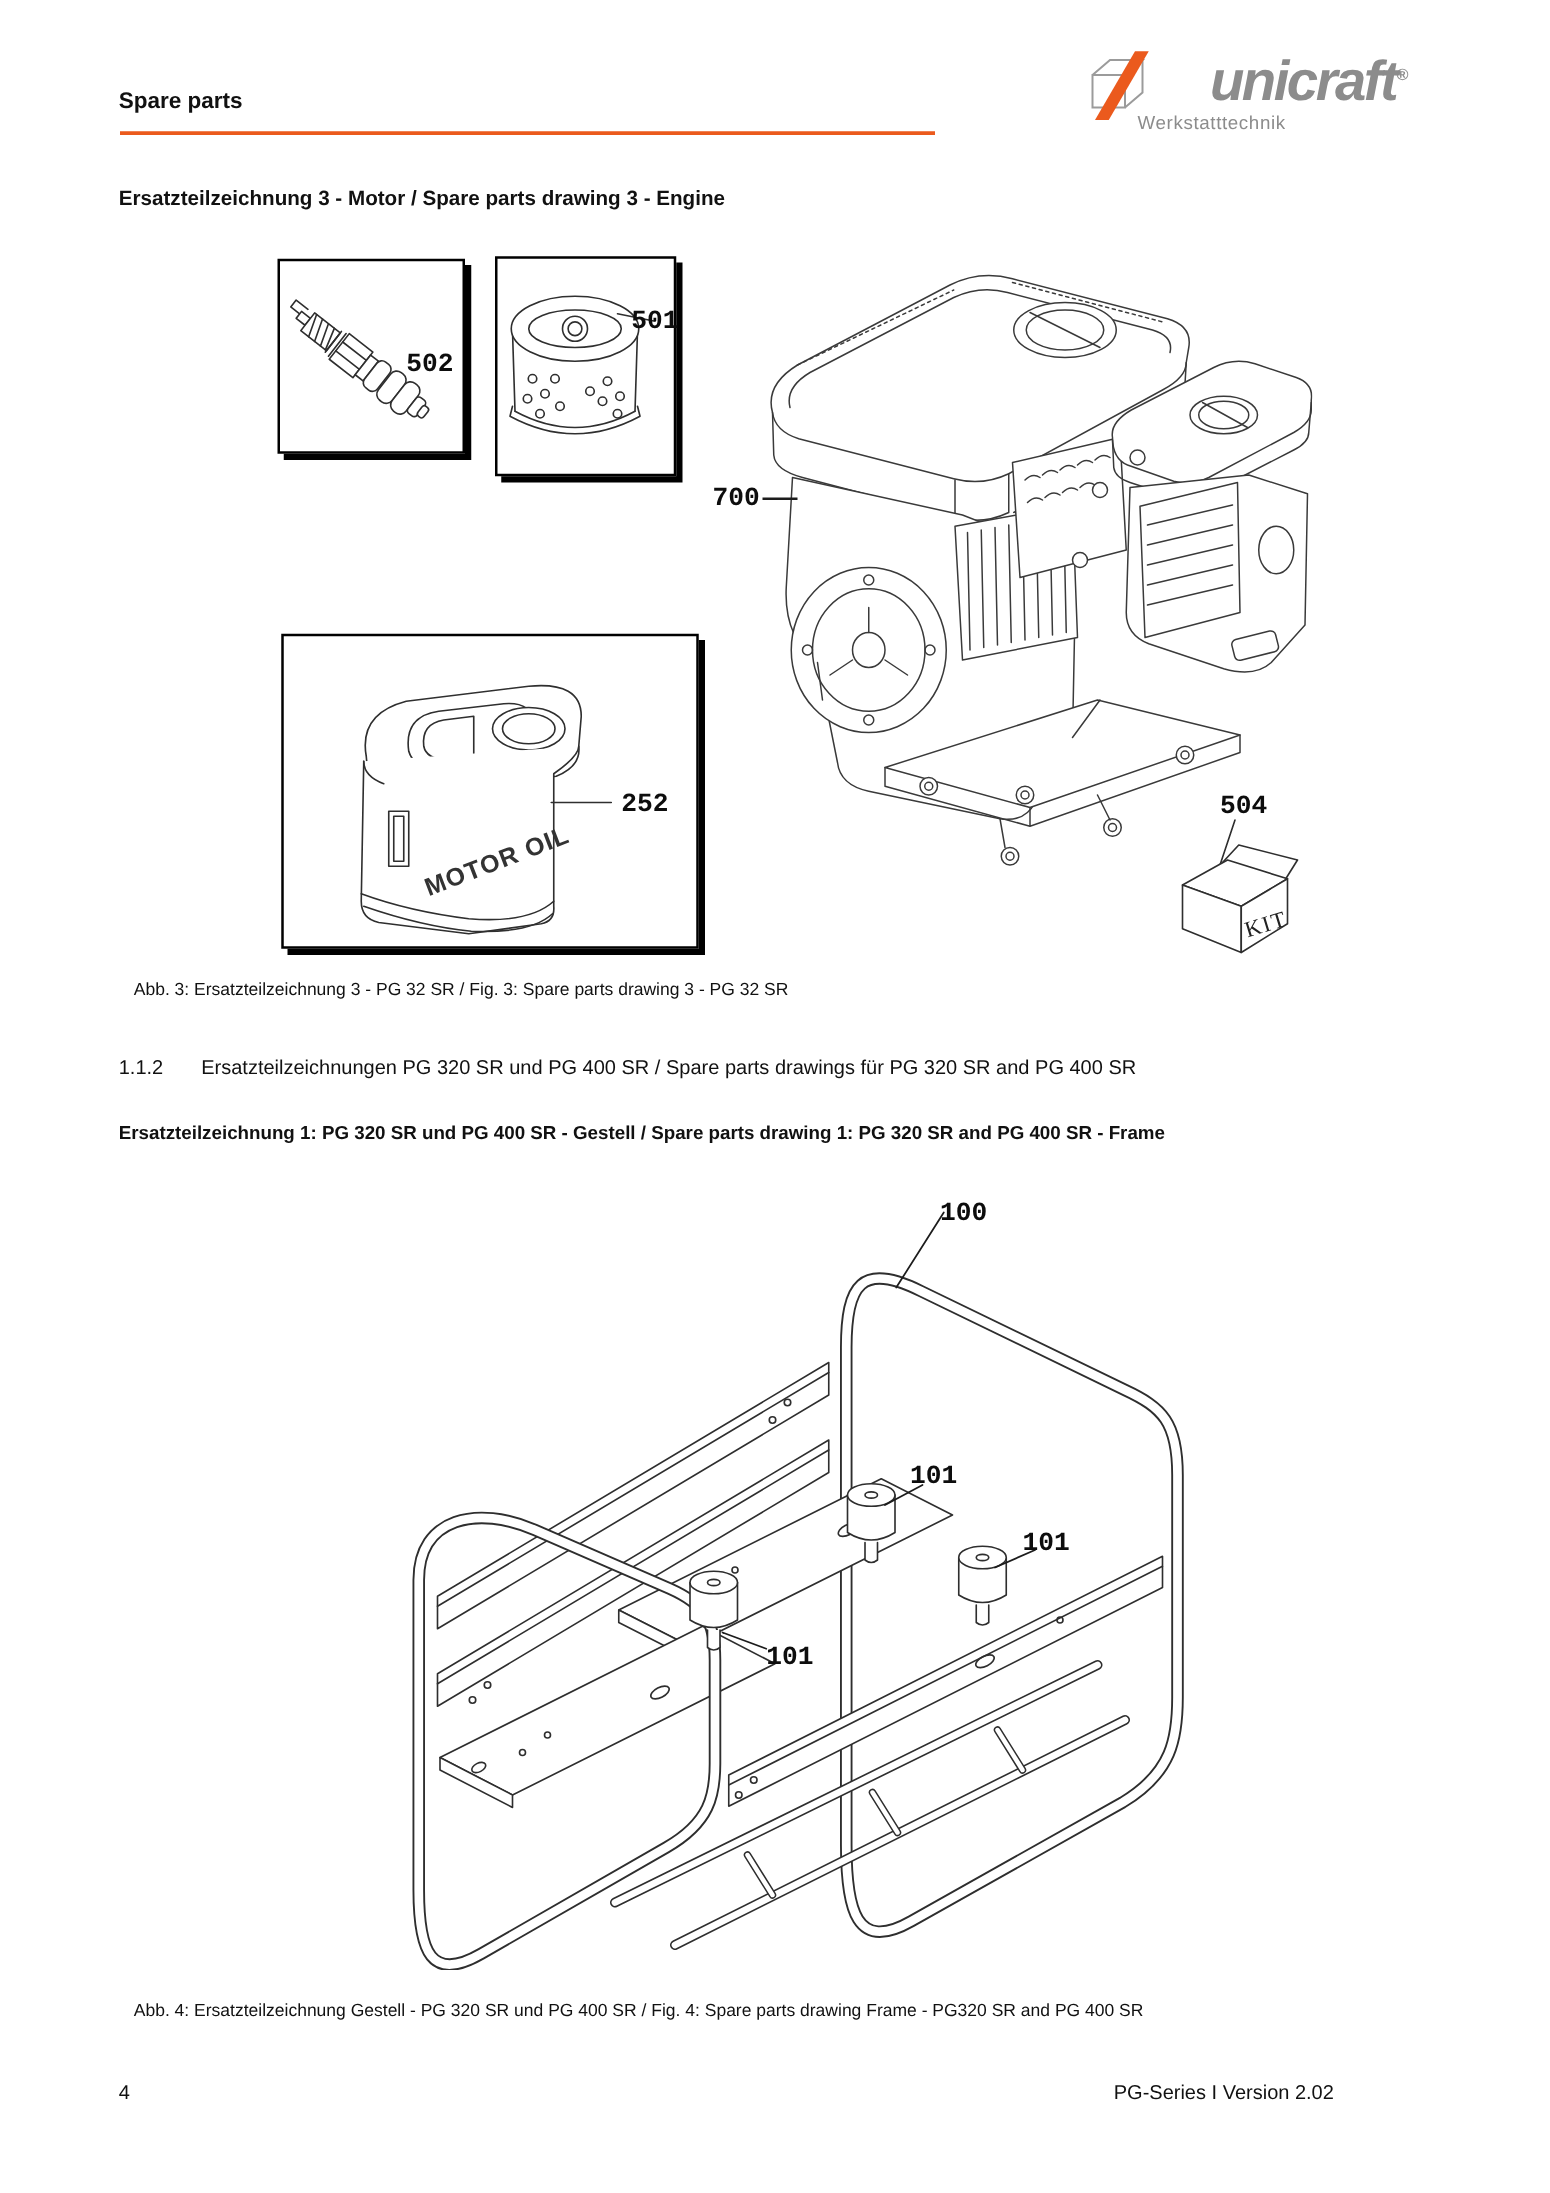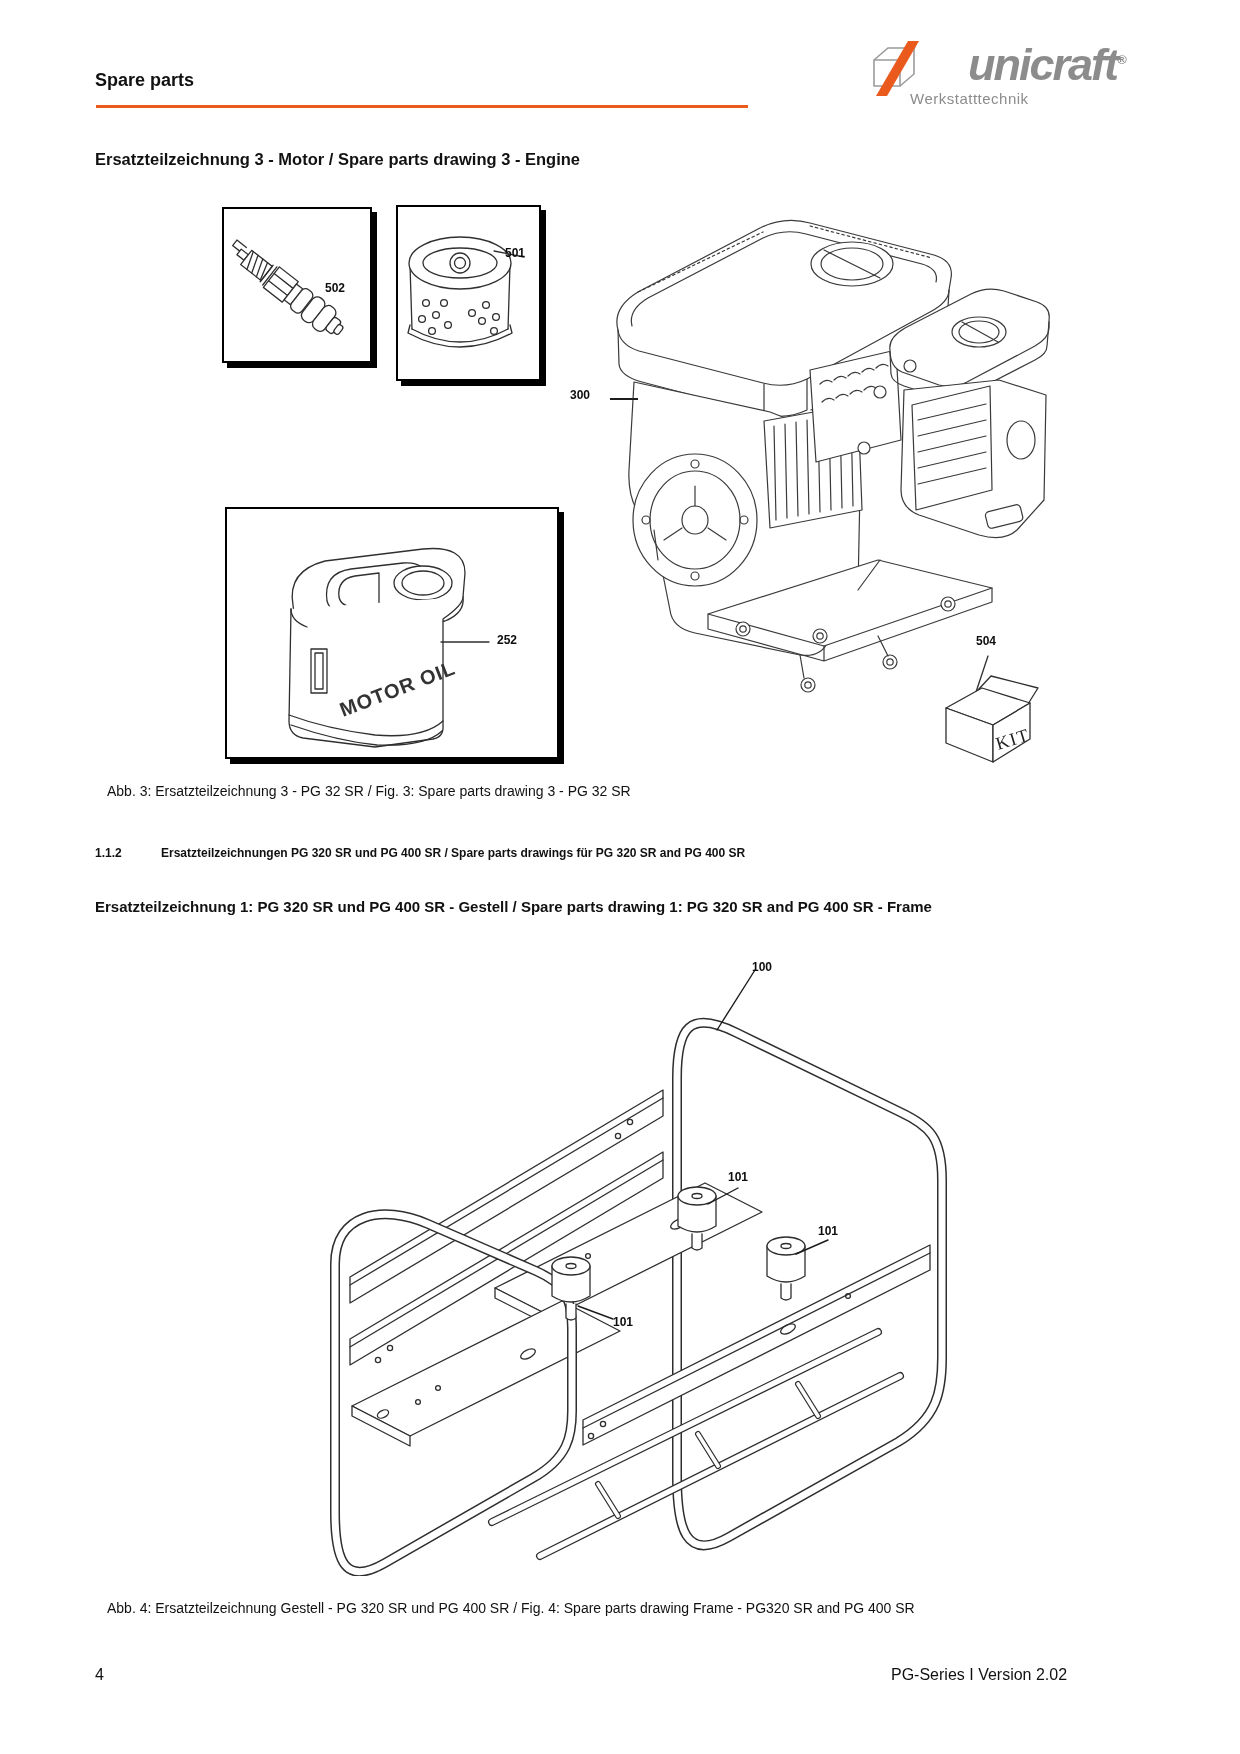--- a/index.html
+++ b/index.html
@@ -2,27 +2,27 @@
 <html><head>
 <meta charset="utf-8">
 <style>
   html,body{margin:0;padding:0;background:#ffffff;}
   .page{position:relative;width:1240px;height:1710px;background:#fff;overflow:hidden;
         font-family:"Liberation Sans", sans-serif;color:#111;}
   .abs{position:absolute;}
   .hdr{font-weight:bold;font-size:18px;letter-spacing:0;}
   .rule{height:3px;background:#EB5A1D;}
   .title1{font-weight:bold;font-size:16.5px;}
-  .heading{font-weight:bold;font-size:12px;white-space:nowrap;}
+  .heading{font-weight:normal;font-size:16px;white-space:nowrap;}
   .heading .num{display:inline-block;width:66px;}
   .subtitle{font-weight:bold;font-size:15px;white-space:nowrap;}
   .caption{font-size:14px;white-space:nowrap;}
   .footer{font-size:16px;}
   .pbox{position:absolute;border:2px solid #000;background:#fff;box-shadow:5px 5px 0 0 #000;}
-  .plabel{position:absolute;font-weight:bold;font-size:12px;color:#0d0d0d;z-index:30;background:transparent;}
+  .plabel{position:absolute;font-weight:bold;font-size:21px;color:#0d0d0d;z-index:30;background:transparent;font-family:Liberation Mono, monospace;}
   .hline{position:absolute;height:2px;background:#1c1c1c;z-index:25;}
   .art{position:absolute;}
   .logo-brand{position:absolute;font-weight:bold;font-style:italic;font-size:45px;
               color:#8C8C8C;letter-spacing:-2px;line-height:1;margin-left:48px;}
   .logo-brand sup{font-size:13px;letter-spacing:0;}
   .logo-tag{position:absolute;font-size:15px;color:#8C8C8C;letter-spacing:0.5px;}
 </style>
 </head>
 <body>
 
@@ -149,21 +149,21 @@
       <circle cx="322" cy="204" r="6" fill="#fff"></circle>
         <circle cx="352" cy="178" r="6" fill="#fff"></circle>
       <circle cx="306" cy="260" r="6" fill="#fff"></circle>
       <circle cx="250" cy="497" r="7" fill="#fff"></circle>
         <circle cx="250" cy="497" r="3.2"></circle>
       <circle cx="332" cy="474" r="7" fill="#fff"></circle>
         <circle cx="332" cy="474" r="3.2"></circle>
       <path d="M96,342 L100,372 M300,402 L322,372 M242,467 L246,490 M320,448 L330,468"></path>
     </g>
   </svg>
-  <div class="plabel" style="left:570px;top:388px">300</div>
+  <div class="plabel" style="left:570px;top:388px">700</div>
   <div class="hline" style="left:610px;top:398px;width:28px"></div>
 
   <div class="pbox" style="left:225px;top:507px;width:330px;height:248px">
     <svg width="326" height="244" viewBox="0 0 326 244">
       <g stroke="#2f2f2f" stroke-width="1.3" fill="none" stroke-linejoin="round" stroke-linecap="round">
         <path fill="#fff" d="M66,96 Q60,62 98,52 L196,40 Q238,36 238,64 L236,88 Q238,104 218,112 L92,128 Q68,126 66,96 Z"></path>
         <path d="M100,92 Q96,64 124,60 L176,54 Q200,52 200,72 L200,84 Q200,96 180,99 L124,105 Q104,106 100,92 Z"></path>
         <path d="M112,88 Q110,70 128,67 L152,64 L152,96 L130,99 Q114,98 112,88 Z"></path>
         <ellipse cx="196" cy="74" rx="29" ry="17" fill="#fff"></ellipse>
         <ellipse cx="196" cy="74" rx="21" ry="12"></ellipse>

